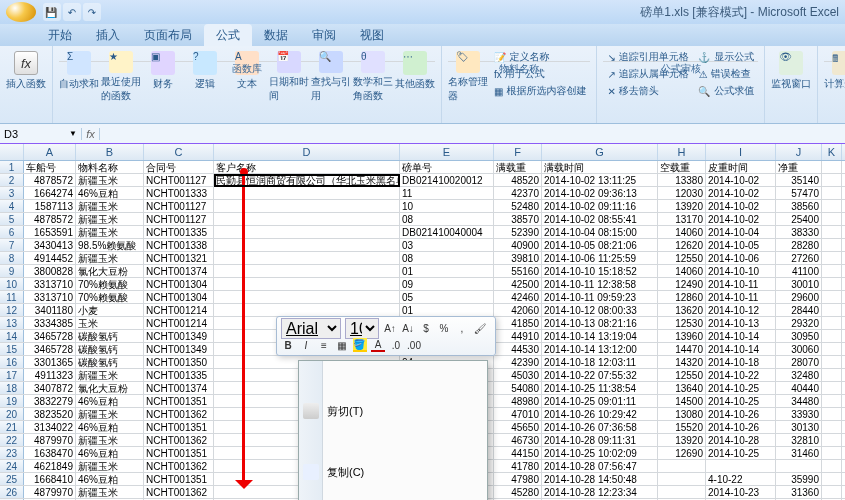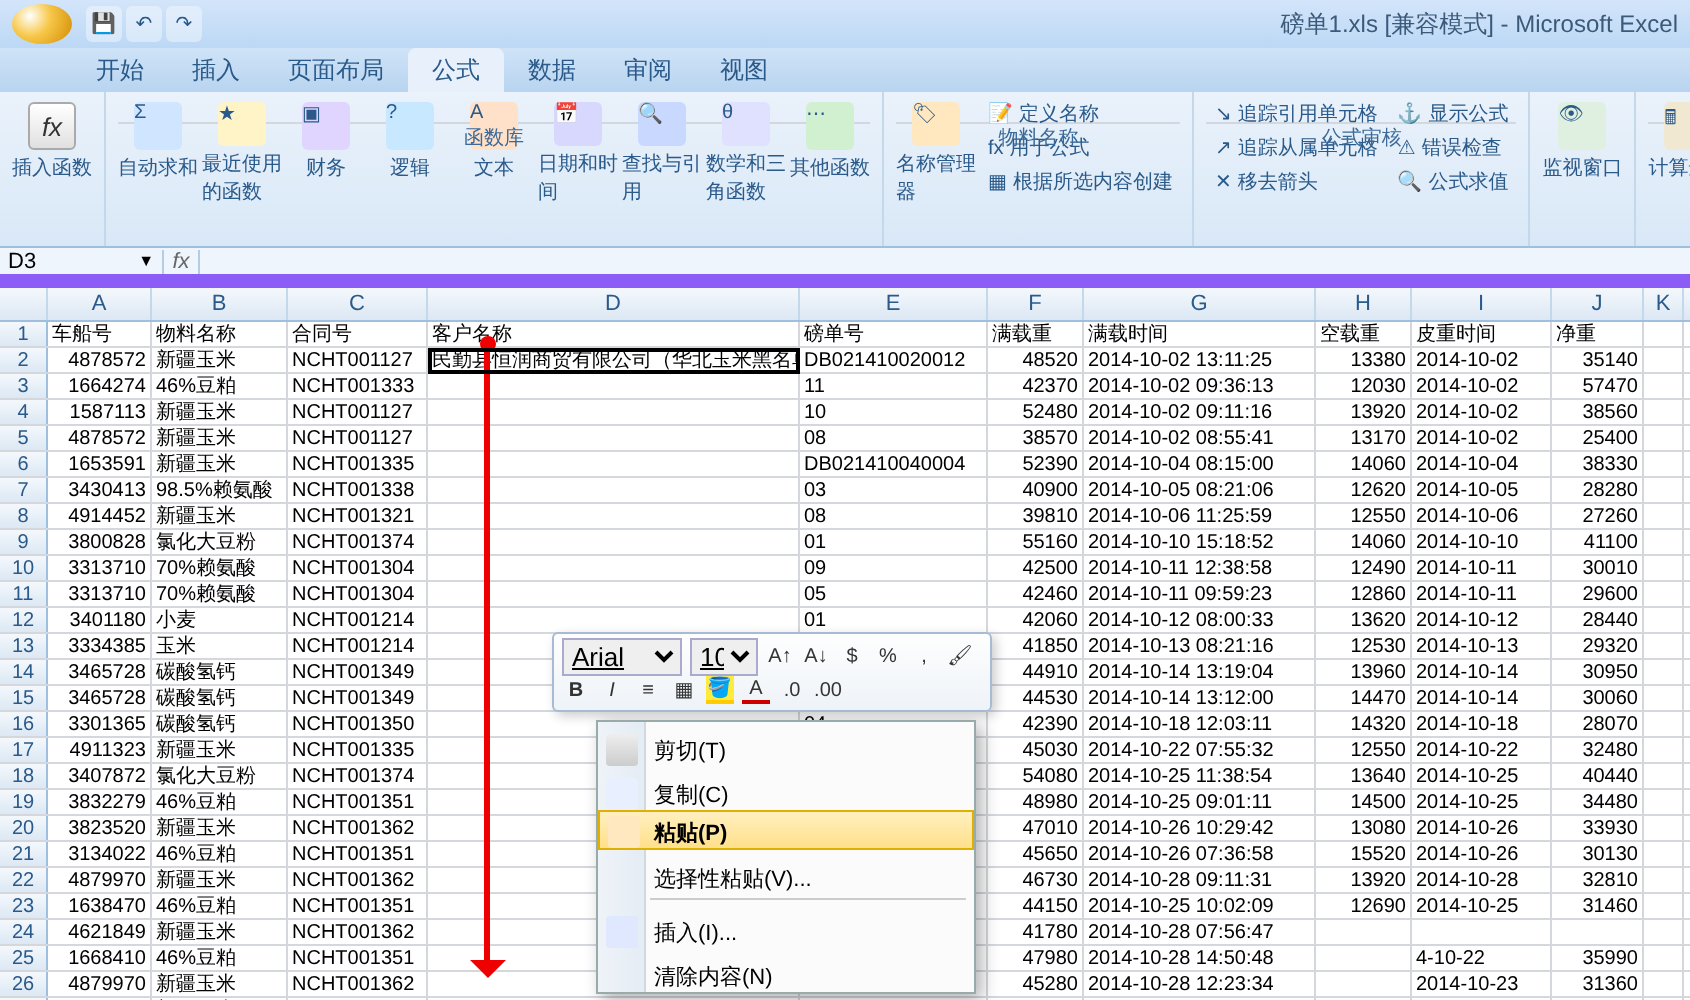--- a/index.html
+++ b/index.html
@@ -30,21 +30,21 @@
 .ic-book { background: #c8e8ff; }
 .ic-a { background: #ffe0c8; }
 .ic-cal { background: #d8d8ff; }
 .ic-q { background: #c8d8ff; }
 .ic-th { background: #e0e0ff; }
 .ic-more { background: #d0f0d0; }
 .ic-name { background: #ffe8c0; }
 .ic-watch { background: #e0f0e0; }
 .ic-calc { background: #f0e8d0; }
 
-.namebox-row { height: 20px; display: flex; align-items: center; border-bottom: 7px solid #8b5cf6; background: #eef5fc; }
+.namebox-row { height: 20px; display: flex; align-items: center; border-bottom: 1px solid #8b5cf6; background: #eef5fc; }
 .namebox { width: 82px; border-right: 1px solid #b5cde2; padding: 0 4px; font-size: 11px; display: flex; justify-content: space-between; align-items: center; }
 .fxlabel { width: 18px; text-align: center; font-style: italic; color: #666; border-right: 1px solid #b5cde2; }
 .formula { flex: 1; padding: 0 4px; }
 
 .grid-wrap { position: relative; height: 356px; overflow: hidden; }
 .colheads { height: 17px; display: flex; background: linear-gradient(#f4f8fc,#dce8f4); border-bottom: 1px solid #9ebfdd; }
 .corner { width: 24px; border-right: 1px solid #c4d8ec; }
 .ch { border-right: 1px solid #c4d8ec; text-align: center; font-size: 11px; color: #2a5a8a; line-height: 17px; }
 .rows { }
 .row { display: flex; height: 13px; border-bottom: 1px solid #d4d8dc; }
@@ -57,26 +57,26 @@
 .cw-A{width:52px}.cw-B{width:68px}.cw-C{width:70px}.cw-D{width:186px}.cw-E{width:94px}.cw-F{width:48px}.cw-G{width:116px}.cw-H{width:48px}.cw-I{width:70px}.cw-J{width:46px}.cw-K{width:20px}
 
 
 .arrow { position: absolute; left: 242px; top: 30px; width: 3px; height: 310px; background: #e00; }
 .arrow::before { content:""; position:absolute; bottom:-14px; left:-7px; border:9px solid transparent; border-top-color:#e00; }
 .arrow-dot { position: absolute; left: 240px; top: 24px; width: 8px; height: 8px; background: #e00; border-radius: 50%; }
 
 
 .minitb { position: absolute; left: 276px; top: 172px; width: 220px; height: 40px; background: linear-gradient(#fefefe,#eef3f8); border: 1px solid #a7bcd4; border-radius: 3px; box-shadow: 2px 2px 6px rgba(0,0,0,.2); display: flex; flex-direction: column; padding: 2px 4px; font-size: 10px; color: #333; }
 .minitb .r { display: flex; align-items: center; gap: 4px; height: 18px; }
-.minitb select { font-size: 13px; border: 1px solid #aac; text-decoration: underline; }
+.minitb select { font-size: 16px; border: 1px solid #aac; text-decoration: underline; }
 .minitb .b { width: 14px; height: 14px; display: flex; align-items: center; justify-content: center; cursor: pointer; }
 
 
 .ctxmenu { position: absolute; left: 298px; top: 216px; width: 190px; background: #fbfbfb; border: 1px solid #9aa; box-shadow: 3px 3px 8px rgba(0,0,0,.3); font-size: 11px; }
-.ctxmenu .mi { height: 22px; display: flex; align-items: flex-end; padding: 0 8px 0 28px; position: relative; cursor: pointer; }
+.ctxmenu .mi { height: 22px; display: flex; align-items: center; padding: 0 8px 0 28px; position: relative; cursor: pointer; margin-top: 39px; }
 .ctxmenu .mi.hl { background: linear-gradient(#fff0c0,#ffe08a); border: 1px solid #e0b000; padding: 0 7px 0 27px; height: 20px; font-weight: bold; }
 .ctxmenu .mi .mic { position: absolute; left: 4px; width: 16px; height: 16px; border-radius: 2px; }
 .ctxmenu .sep { height: 1px; background: #ccc; margin: 2px 4px 2px 26px; }
 .ctxmenu .iconcol { position: absolute; left: 0; top: 0; bottom: 0; width: 24px; background: linear-gradient(90deg,#eef3f8,#e4ecf4); border-right: 1px solid #d0d8e0; }
 .mic-cut{background:linear-gradient(#eee,#ccc)}.mic-copy{background:#e8f0ff}.mic-paste{background:#ffe8c0}.mic-ins{background:#e0e8ff}
 </style>
 </head>
 <body>
 
 <div class="titlebar">

